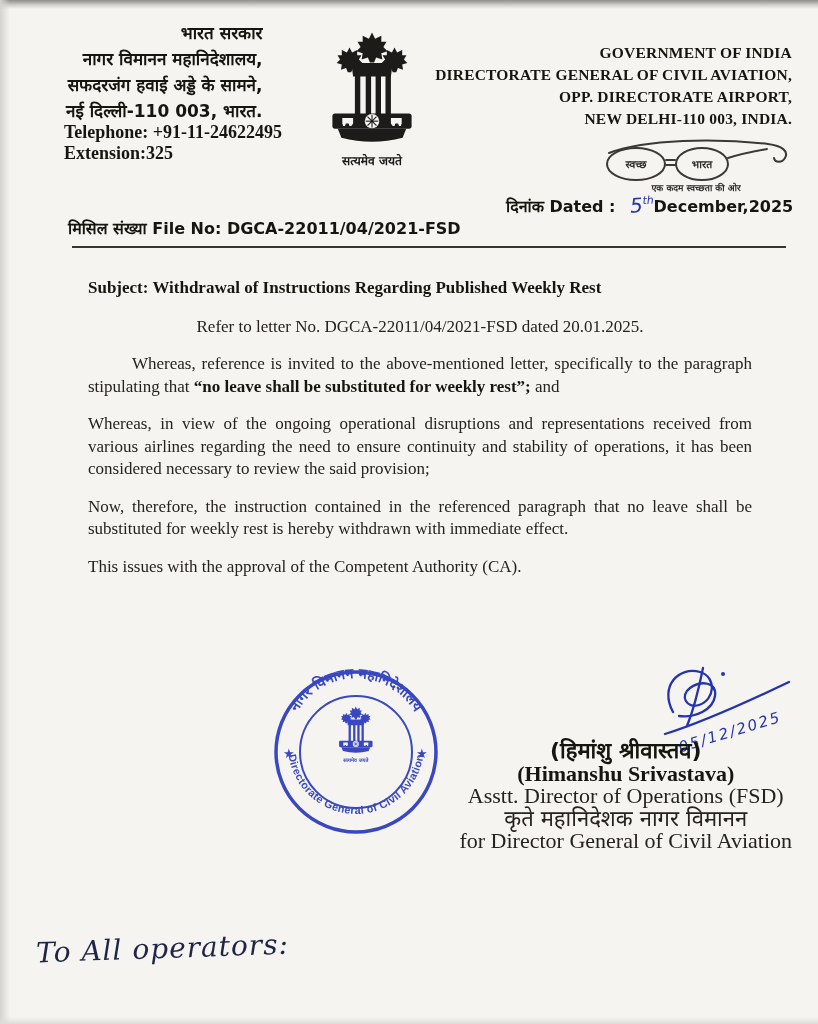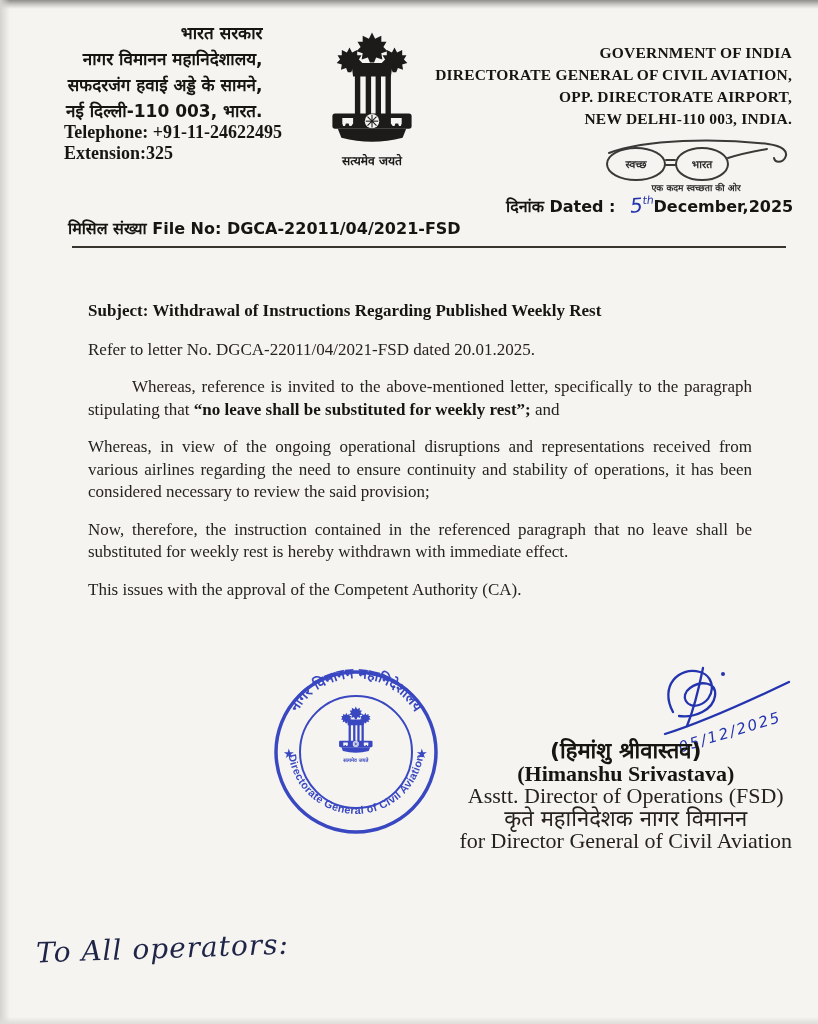--- a/index.html
+++ b/index.html
@@ -27,24 +27,24 @@
   .emblem { position:absolute; left:318px; top:24px; color:#1c1b19; }
   .swachh { position:absolute; left:596px; top:138px; }
 
   .fileline { position:absolute; left:68px; top:196px; font-weight:bold; font-size:16px; color:var(--ink-bold);margin-top:21px; }
   .dateline { position:absolute; left:506px; top:193px; display:flex; align-items:baseline; font-weight:bold; font-size:16px; color:var(--ink-bold); }
   .dateline .hand { color:var(--ink-blue); font-style:italic; font-size:20px; font-family:"DejaVu Sans", sans-serif; font-weight:normal; margin-left:14px; transform:rotate(-4deg); }
   .dateline .hand sup { font-size:11px; }
 
   .rule { position:absolute; left:72px; top:246px; width:714px; height:2px; background:#38352f; }
 
-  .body-block { position:absolute; left:88px; top:300px; width:664px; font-size:17px; line-height:22.5px; text-align:justify; }
+  .body-block { position:absolute; left:88px; top:277px; width:664px; font-size:17px; line-height:22.5px; text-align:justify; }
   .body-block .subject { font-weight:bold; text-align:left; margin:0 0 16px 0; color:var(--ink-bold); }
   .body-block p { margin:0 0 15px 0; }
-  .body-block .refer { text-align:left; }
+  .body-block .refer { text-align:center; }
   .body-block .indent { text-indent:44px; }
   .body-block b { color:var(--ink-bold); }
 
   .stamp { position:absolute; left:270px; top:666px; }
   .signature-scribble { position:absolute; left:645px; top:660px; }
 
   .sig-block { position:absolute; right:26px; top:740px; text-align:center; font-size:22px; line-height:22.5px; }
   .sig-block .bold { font-weight:bold; color:var(--ink-bold); }
 
   .footer-note { position:absolute; left:36px; top:932px; font-family:"DejaVu Serif", serif; font-style:italic;

